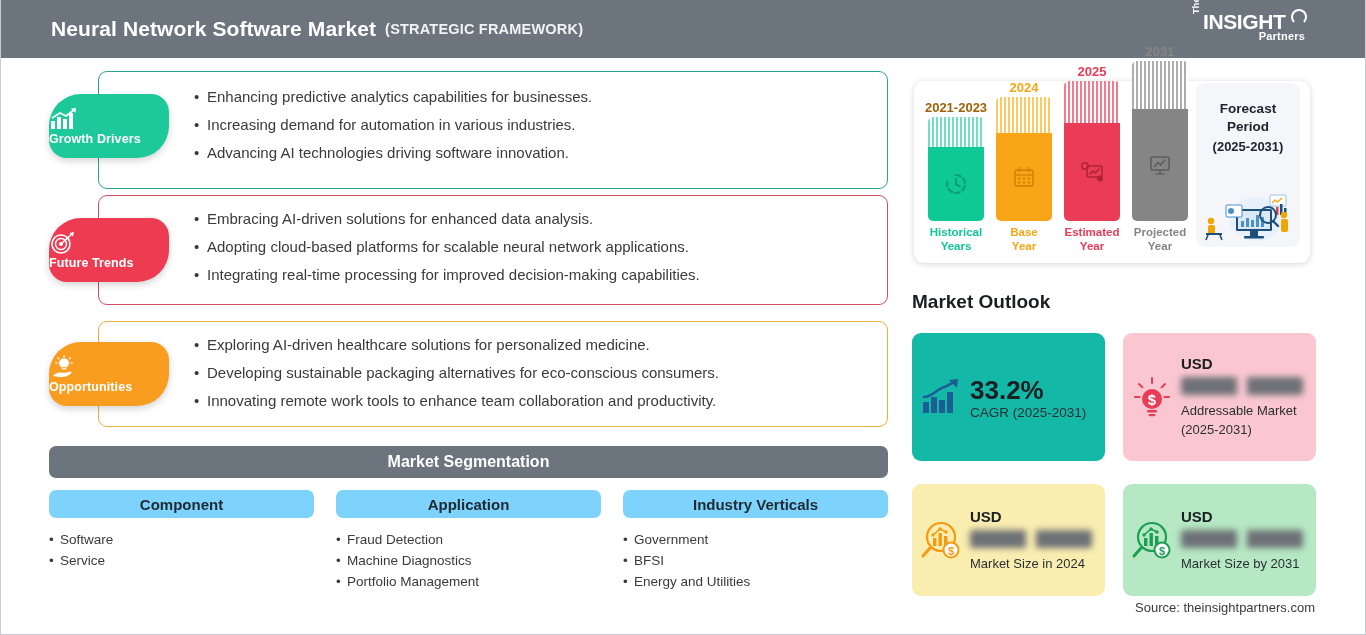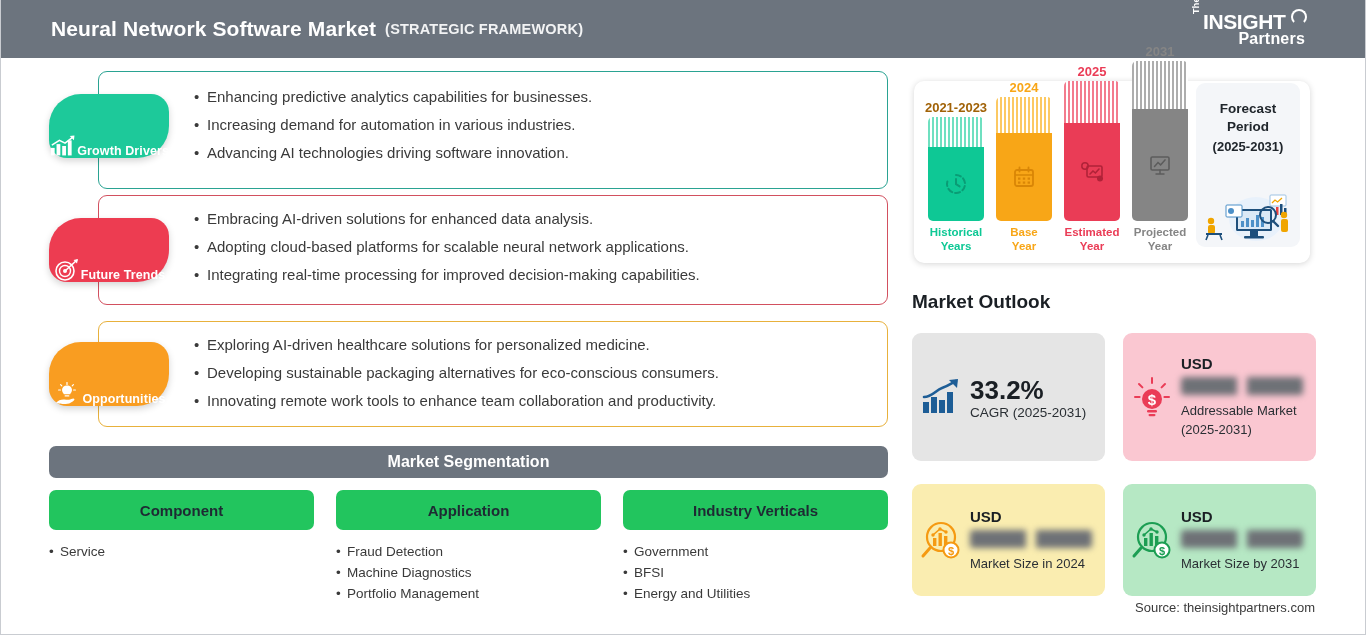--- a/index.html
+++ b/index.html
@@ -50,21 +50,21 @@
     transform: rotate(-90deg); transform-origin: left top;
     letter-spacing: .3px;
   }
   .logo .l-insight {
     position: absolute; left: 12px; top: 2px;
     font-size: 21px; font-weight: bold;
     letter-spacing: -.4px;
   }
   .logo .l-partners {
     position: absolute; right: 4px; top: 22px;
-    font-size: 16px; font-weight: bold;
+    font-size: 11px; font-weight: bold;
     letter-spacing: .2px;
   }
   .logo .l-ring {
     position: absolute; right: 2px; top: 1px;
     width: 16px; height: 16px; border-radius: 50%;
     border: 2.4px solid #ffffff;
     border-bottom-color: transparent;
   }
 
   
@@ -95,22 +95,22 @@
     content: "•";
     position: absolute; left: 0; top: 0;
     color: #3a3a3a;
   }
 
   
   .badge {
     position: absolute; left: 48px;
     width: 120px; height: 64px;
     border-radius: 32px 18px 32px 18px;
-    display: flex; flex-direction: row;
-    align-items: flex-end; justify-content: center;
+    display: flex; flex-direction: column;
+    align-items: flex-start; justify-content: center;
     color: #ffffff;
     box-shadow: 0 3px 7px rgba(0,0,0,.17);
     z-index: 4;
   }
   .badge-label {
     font-size: 12.5px; font-weight: bold;
     letter-spacing: .1px; margin-top: 1px;
     white-space: nowrap;
   }
   .badge .b-icon { height: 24px; display:block; }
@@ -124,22 +124,22 @@
     width: 839px; height: 32px;
     background: #6c747e; border-radius: 7px;
     color: #ffffff; font-size: 16px; font-weight: bold;
     display: flex; align-items: center; justify-content: center;
   }
   .seg-col { position: absolute; top: 490px; }
   .seg-col.c1 { left: 48px;  width: 265px; }
   .seg-col.c2 { left: 335px; width: 265px; }
   .seg-col.c3 { left: 622px; width: 265px; }
   .seg-head {
-    height: 40px; border-radius: 7px;
-    background: #22c55e;
+    height: 28px; border-radius: 7px;
+    background: #7dd3fc;
     color: #1e2a33; font-size: 15px; font-weight: bold;
     display: flex; align-items: center; justify-content: center;
   }
   .seg-items { list-style: none; margin-top: 11px; }
   .seg-items li {
     position: relative;
     font-size: 13.5px; color: #3a3a3a;
     line-height: 21px; padding-left: 11px;
     white-space: nowrap;
   }
@@ -192,21 +192,21 @@
 
   
   .outlook-title {
     position: absolute; left: 911px; top: 291px;
     font-size: 19px; font-weight: bold; color: #1a1f24;
   }
   .ocard {
     position: absolute; border-radius: 9px;
     display: flex; align-items: center;
   }
-  .ocard.cagr { left: 911px; top: 333px; width: 193px; height: 128px; background: #e5e5e5; justify-content: space-between; }
+  .ocard.cagr { left: 911px; top: 333px; width: 193px; height: 128px; background: #14b8a6; justify-content: space-between; }
   .ocard.tam  { left: 1122px; top: 333px; width: 193px; height: 128px; background: #fac7d1; }
   .ocard.ms24 { left: 911px; top: 484px; width: 193px; height: 112px; background: #faedb0; }
   .ocard.ms31 { left: 1122px; top: 484px; width: 193px; height: 112px; background: #b6e8c4; }
   .ocard .oc-icon {
     width: 58px; display: flex; align-items: center; justify-content: center;
     flex: none;
   }
   .ocard .oc-body { flex: 1; padding-right: 8px; }
   .oc-usd { font-size: 15px; font-weight: bold; color: #1a1f24; }
   .oc-blur {
@@ -299,20 +299,21 @@
       <path d="M4 21c2-2.6 5-3.6 8.4-3.4 1.6.1 3.2.4 4.6.2 1.5-.2 3-1.2 4.4-1.2.9 0 1.4.9.7 1.6-1.6 1.6-4.4 3.3-6.7 3.6-3 .4-6.3.2-8.2-.2z" fill="#fff"></path>
     </svg>
     <span class="badge-label">Opportunities</span>
   </div>
 
   <div class="seg-title">Market Segmentation</div>
 
   <div class="seg-col c1">
     <div class="seg-head">Component</div>
     <ul class="seg-items">
+      <li>Software</li>
       <li>Service</li>
     </ul>
   </div>
 
   <div class="seg-col c2">
     <div class="seg-head">Application</div>
     <ul class="seg-items">
       <li>Fraud Detection</li>
       <li>Machine Diagnostics</li>
       <li>Portfolio Management</li>

